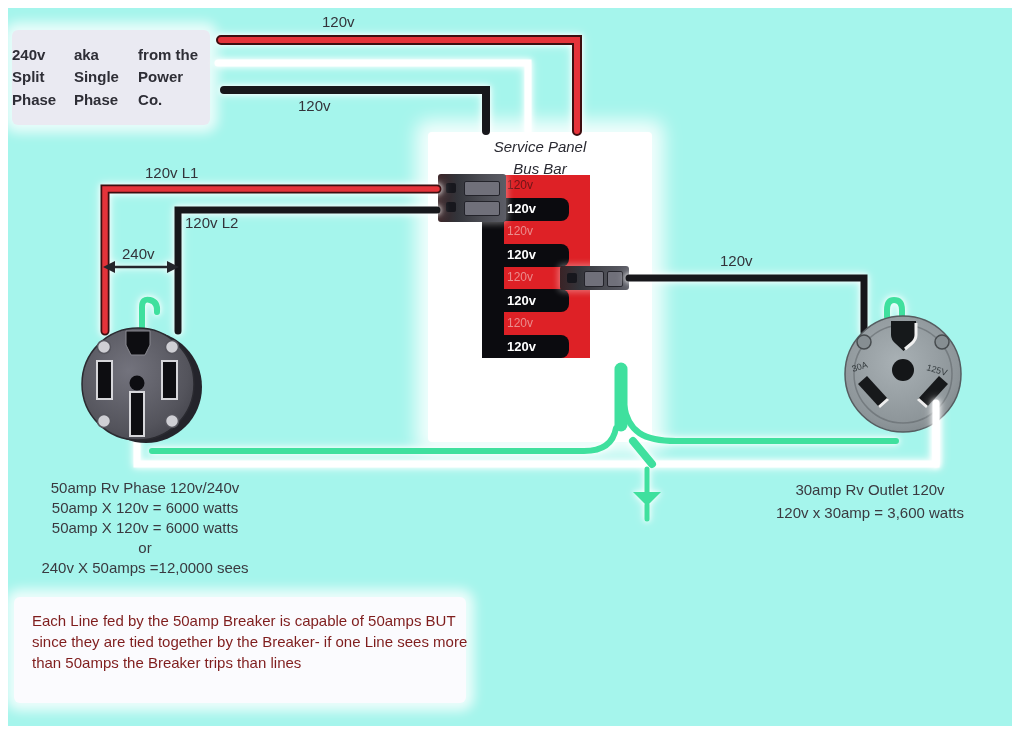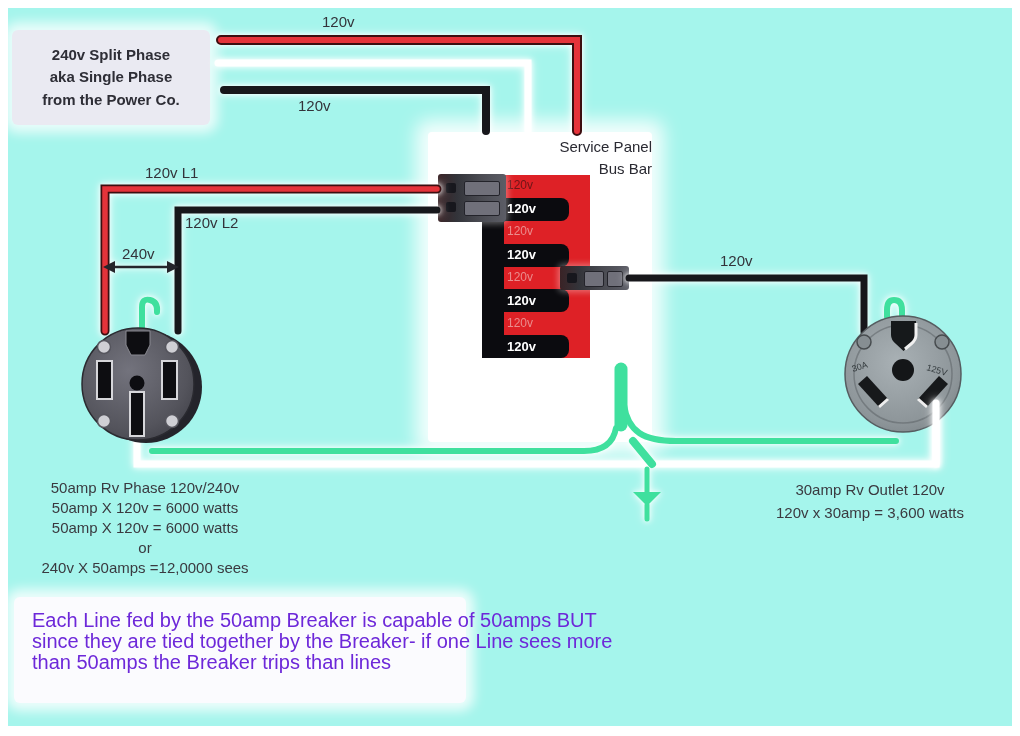--- a/index.html
+++ b/index.html
@@ -1,27 +1,27 @@
 <!DOCTYPE html>
 <html><head>
 <meta charset="utf-8">
 <style>
   html,body{margin:0;padding:0;background:#ffffff;}
   #frame{position:relative;width:1020px;height:736px;background:#ffffff;overflow:hidden;
          font-family:"Liberation Sans", sans-serif;}
   #canvas{position:absolute;left:8px;top:8px;width:1004px;height:718px;background:#a5f5ec;}
   .abs{position:absolute;}
   .softbox{background:#eaeaf2;border-radius:6px;box-shadow:0 0 12px 8px rgba(255,255,255,0.75);}
-  #power-box{left:12px;top:30px;width:198px;height:95px;display:flex;flex-direction:column;
+  #power-box{left:12px;top:30px;width:198px;height:95px;display:flex;flex-direction:row;
              justify-content:center;align-items:center;font-size:15px;font-weight:bold;
              color:#2e2e36;line-height:1.5;}
   #panel-box{left:428px;top:132px;width:224px;height:310px;background:#ffffff;border-radius:4px;
              box-shadow:0 0 18px 12px rgba(255,255,255,0.85);}
-  .panel-title{position:absolute;left:0;top:4px;width:100%;text-align:right;font-size:15px;
-             color:#2a2a32;line-height:1.45;}
+  .panel-title{position:absolute;left:0;top:4px;width:100%;text-align:center;font-size:15px;
+             color:#2a2a32;line-height:1.45;font-style:italic;}
   #bus-bar{left:482px;top:175px;width:108px;height:183px;background:#de2126;}
   .bus-spine{position:absolute;left:0;top:22px;width:22px;height:161px;background:#0b0b0f;}
   .bus-stripe{position:absolute;left:0;width:87px;height:23px;background:#0b0b0f;
               border-radius:0 8px 8px 0;}
   .bus-label{position:absolute;left:25px;font-size:12px;line-height:15px;}
   .bl-dark{color:#6e1518;}
   .bl-pink{color:#ea8c8c;}
   .bl-white{color:#ffffff;font-weight:bold;font-size:13px;}
   .breaker{background:linear-gradient(90deg,#3a2326 0%,#33343a 28%,#4a4b52 62%,#5c5d66 100%);
            border-radius:3px;box-shadow:0 0 6px 2px rgba(255,255,255,0.35);}
@@ -30,22 +30,22 @@
   .brk-hole{position:absolute;background:#17171d;border-radius:2px;}
   .brk-pad{position:absolute;background:#70707a;border:1px solid #23232a;border-radius:2px;}
   #wires,#overlay-wires{position:absolute;left:0;top:0;
         filter:drop-shadow(0 0 2.5px rgba(255,255,255,0.95)) drop-shadow(0 0 5px rgba(255,255,255,0.65));}
   .wlabel{position:absolute;font-size:15px;color:#33333a;white-space:nowrap;}
   .caption{position:absolute;text-align:center;font-size:15px;color:#3a3a40;}
   #caption-50{left:20px;top:478px;width:250px;line-height:20px;}
   #caption-30{left:752px;top:478px;width:236px;line-height:23px;}
   #note-box{left:14px;top:597px;width:452px;height:106px;background:#fbfbfe;border-radius:6px;
             box-shadow:0 0 12px 8px rgba(255,255,255,0.8);}
-  #note-box .note-text{position:absolute;left:18px;top:13px;font-size:20px;line-height:21px;
-            color:#6d28d9;white-space:nowrap;}
+  #note-box .note-text{position:absolute;left:18px;top:13px;font-size:15px;line-height:21px;
+            color:#7f1d1d;white-space:nowrap;}
 </style>
 </head>
 <body>
 
 <div id="frame">
   <div id="canvas" class="abs"></div>
 
   <div id="power-box" class="abs softbox">
     <div>240v Split Phase</div>
     <div>aka Single Phase</div>

